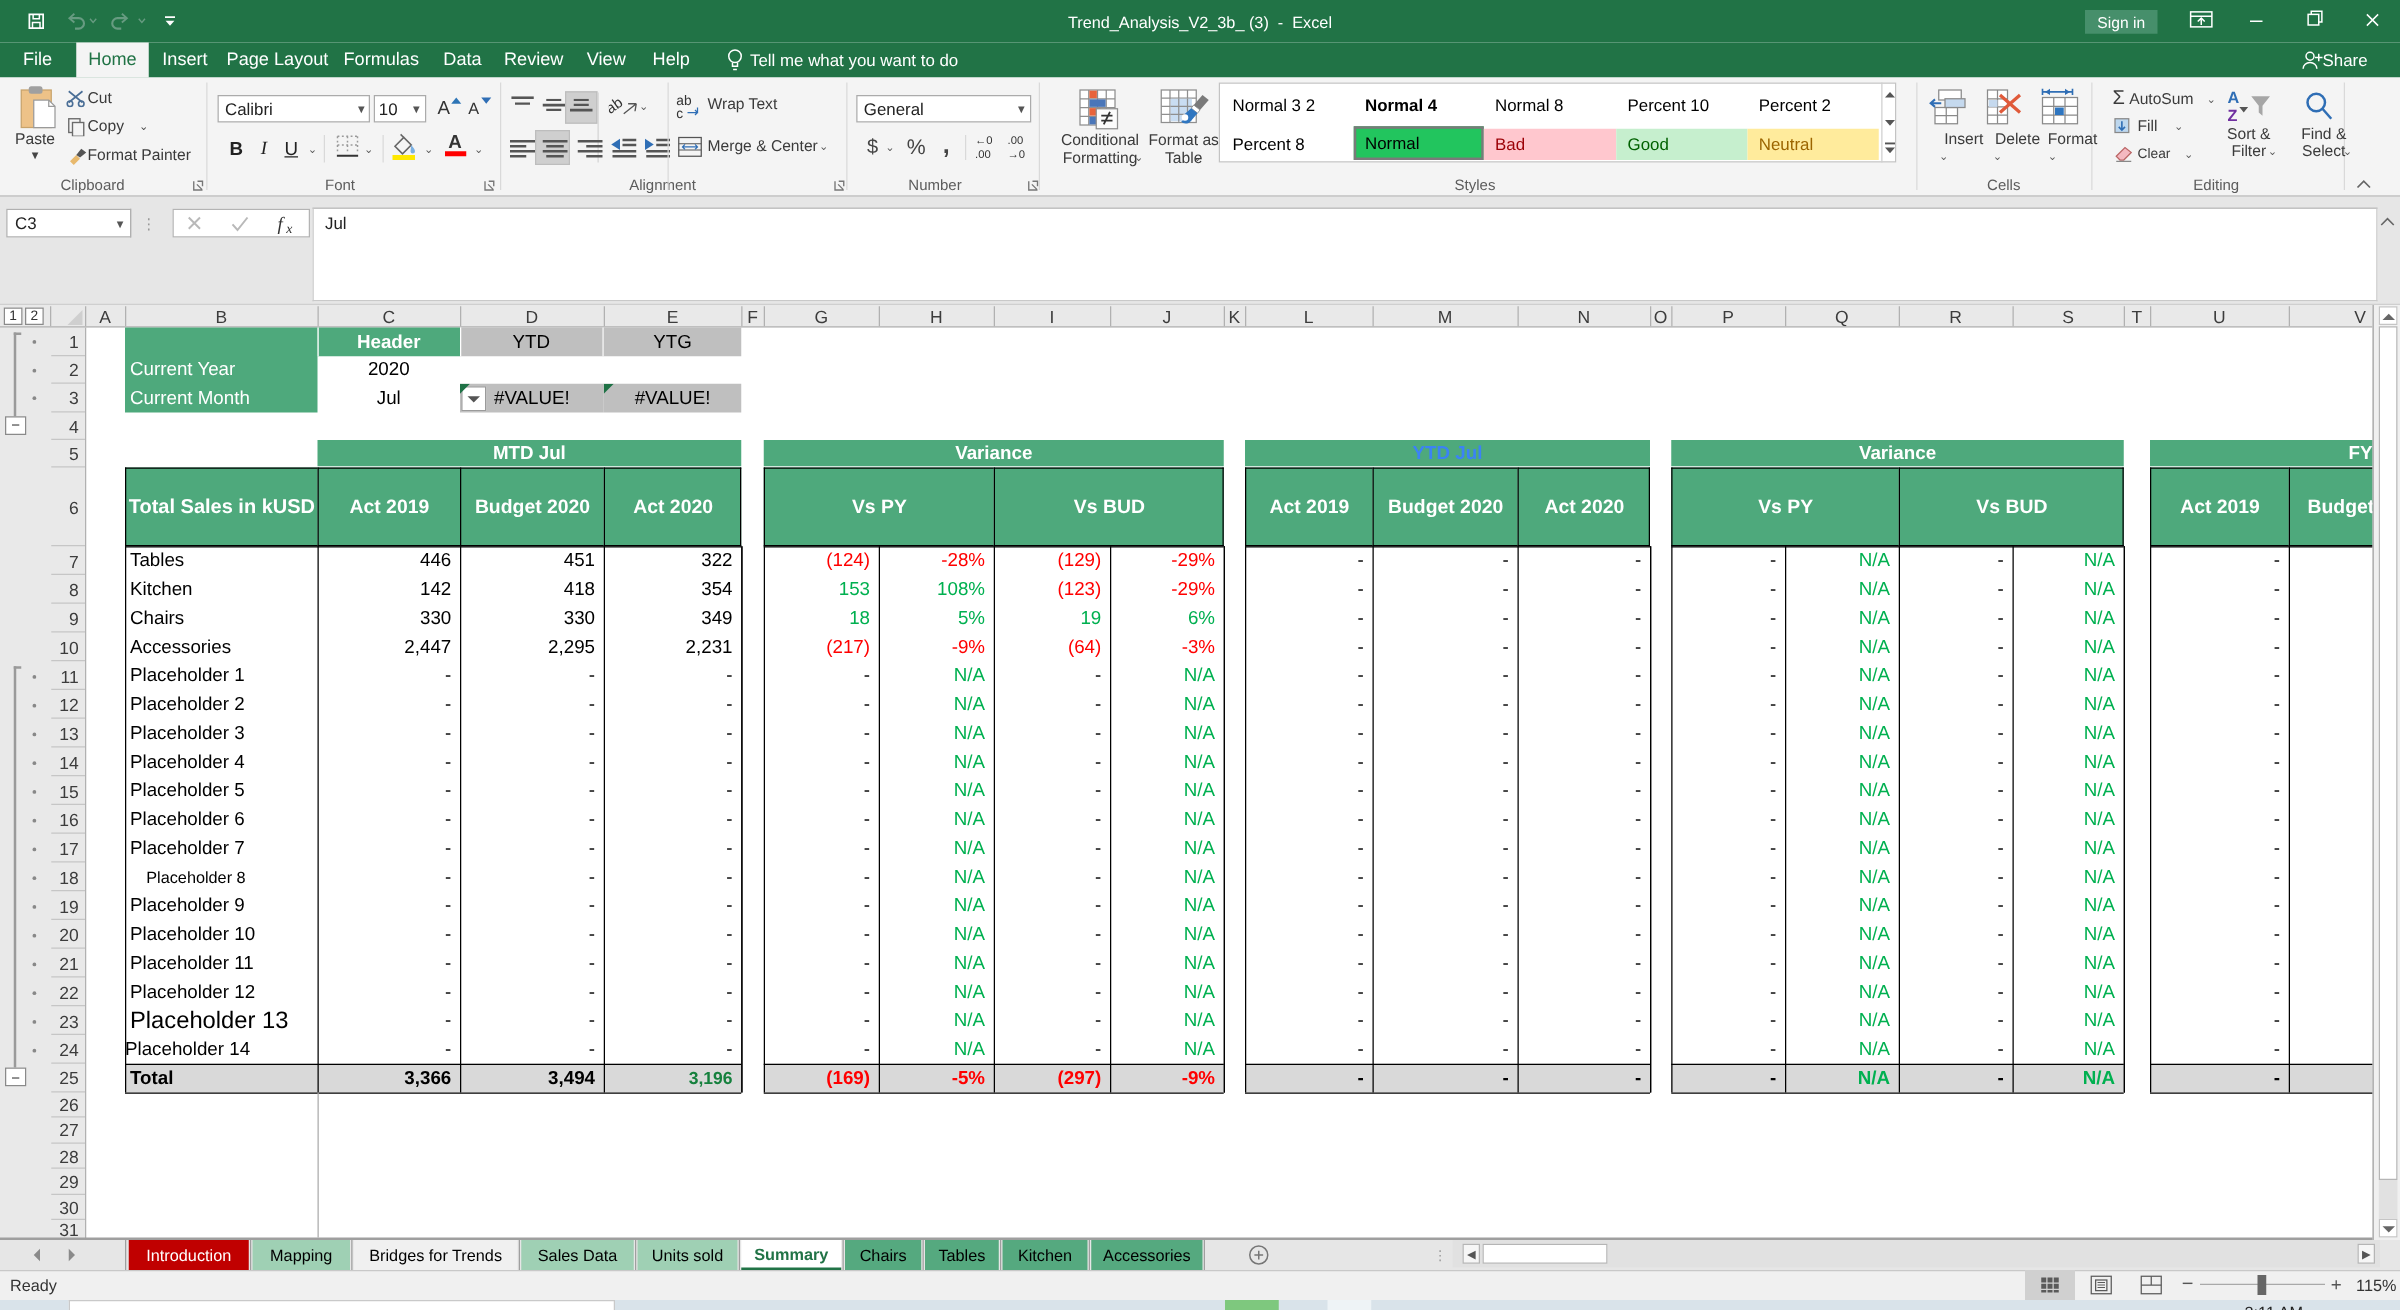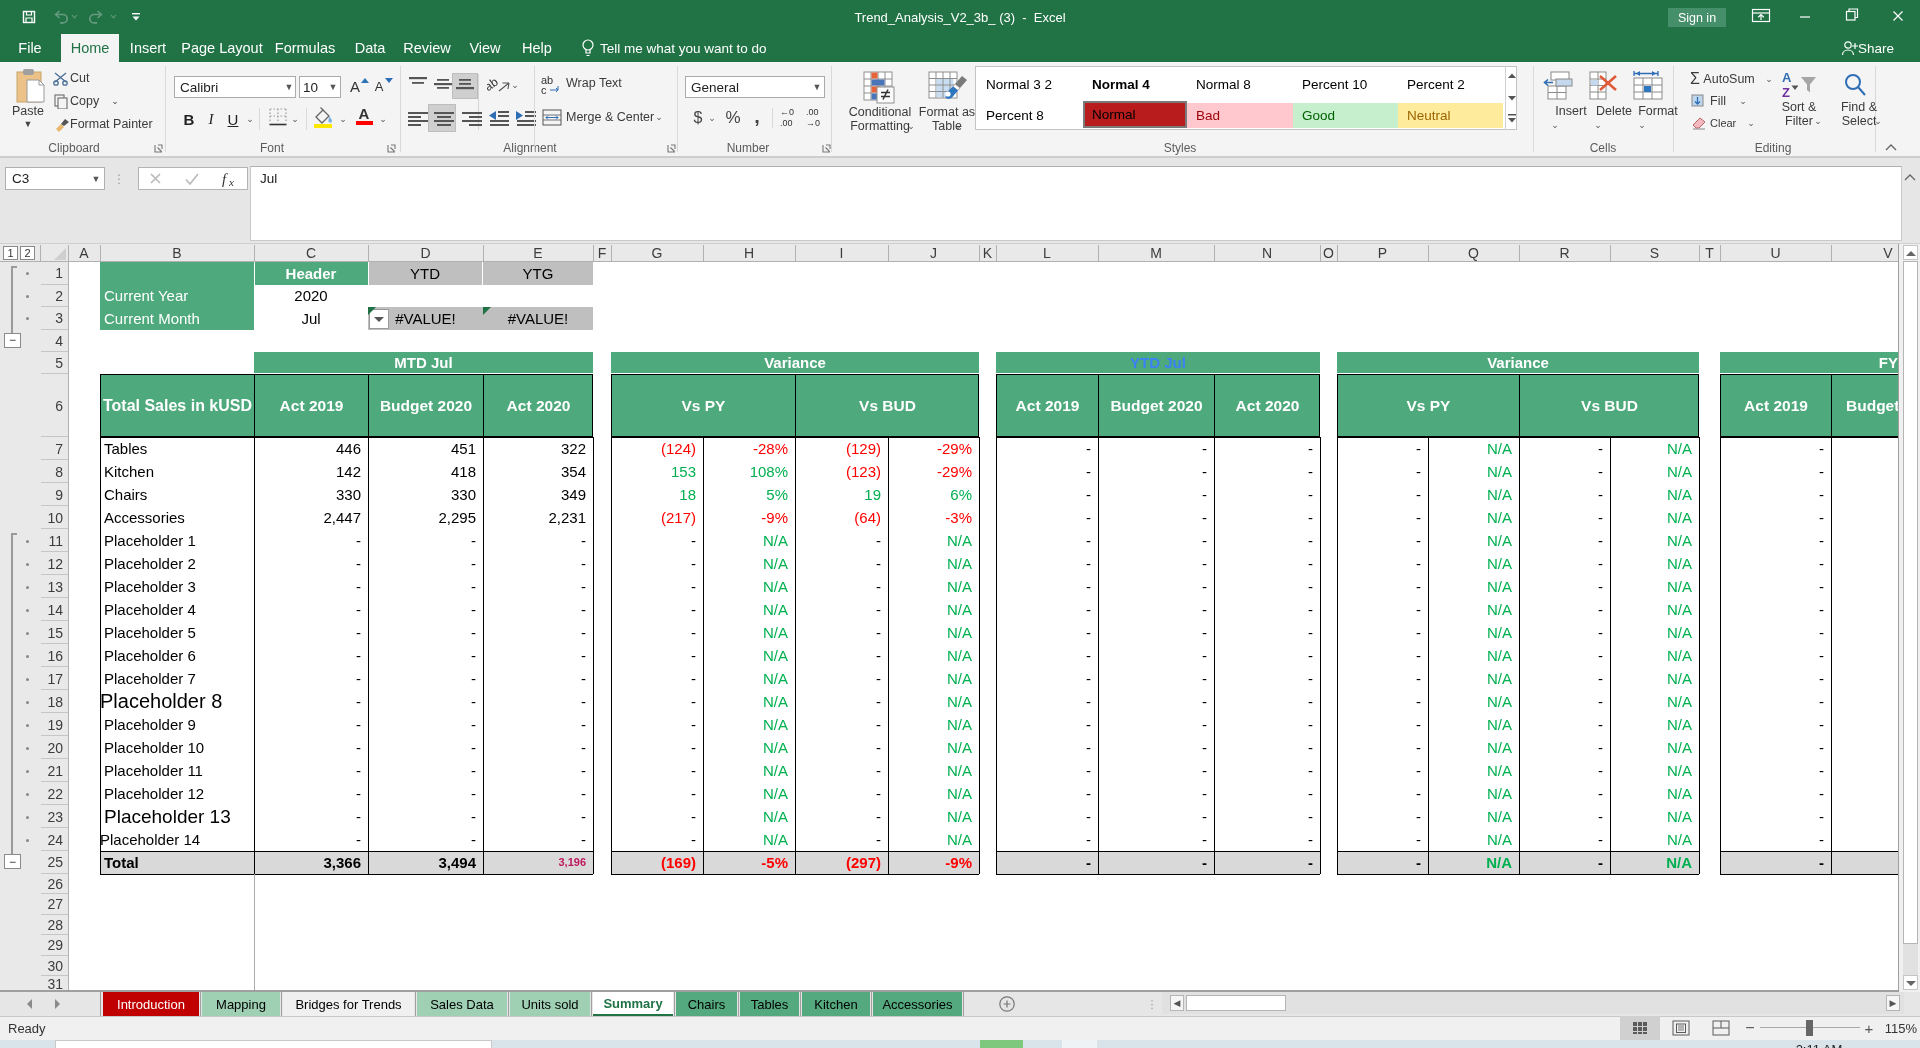--- a/index.html
+++ b/index.html
@@ -298,21 +298,21 @@
 <div class="c" style="left:915px;top:105px;width:64px;height:14px;color:#3b3b3b;font-size:12.5px">Format as</div>
 <div class="c" style="left:915px;top:119px;width:64px;height:14px;color:#3b3b3b;font-size:12.5px">Table</div>
 <div class="c" style="left:952px;top:120px;width:12px;height:12px;color:#555;font-size:9px">⌄</div>
 <div class="" style="left:975px;top:66px;width:542px;height:64px;background:#fff;border:1px solid #c3c3c3"></div>
 <div class="l" style="left:977px;top:70px;width:104px;height:28px;color:#000;font-size:13.5px;padding-left:9px">Normal 3 2</div>
 <div class="l" style="left:1083px;top:70px;width:104px;height:28px;color:#000;font-size:13.5px;padding-left:9px;font-weight:bold">Normal 4</div>
 <div class="l" style="left:1187px;top:70px;width:104px;height:28px;color:#000;font-size:13.5px;padding-left:9px">Normal 8</div>
 <div class="l" style="left:1293px;top:70px;width:104px;height:28px;color:#000;font-size:13.5px;padding-left:9px">Percent 10</div>
 <div class="l" style="left:1398px;top:70px;width:104px;height:28px;color:#000;font-size:13.5px;padding-left:9px">Percent 2</div>
 <div class="l" style="left:977px;top:102px;width:104px;height:26px;color:#000;font-size:13.5px;padding-left:9px">Percent 8</div>
-<div class="l" style="left:1083px;top:101px;width:104px;height:27px;background:#b91c1c;border:2px solid #7a7a7a;color:#000;font-size:13.5px;padding-left:7px">Normal</div>
+<div class="l" style="left:1083px;top:101px;width:104px;height:27px;background:#22c55e;border:2px solid #7a7a7a;color:#000;font-size:13.5px;padding-left:7px">Normal</div>
 <div class="l" style="left:1187px;top:103px;width:106px;height:25px;background:#ffc7ce;color:#9c0006;font-size:13.5px;padding-left:9px">Bad</div>
 <div class="l" style="left:1293px;top:103px;width:105px;height:25px;background:#c6efce;color:#006100;font-size:13.5px;padding-left:9px">Good</div>
 <div class="l" style="left:1398px;top:103px;width:105px;height:25px;background:#ffeb9c;color:#9c6500;font-size:13.5px;padding-left:9px">Neutral</div>
 <div class="" style="left:1505px;top:66px;width:1px;height:64px;background:#d0d0d0"></div>
 <svg width="14" height="64" style="left:1505;top:66">
     <g fill="#555">
 <path d="M3 12l4-4.5 4 4.5z"></path>
       <path d="M3 30l4 4.5 4-4.5z"></path>
       <rect x="3" y="48" width="8" height="1.5"></rect>
       <path d="M3 52l4 4.5 4-4.5z"></path>
@@ -766,21 +766,21 @@
 <div class="" style="left:795px;top:667px;width:93px;height:23px;font-size:15px;color:#000;padding-right:7px;display:flex;align-items:center;justify-content:flex-end">-</div>
 <div class="" style="left:888px;top:667px;width:91px;height:23px;font-size:15px;color:#00b050;padding-right:7px;display:flex;align-items:center;justify-content:flex-end">N/A</div>
 <div class="" style="left:996px;top:667px;width:102px;height:23px;font-size:15px;padding-right:7px;display:flex;align-items:center;justify-content:flex-end">-</div>
 <div class="" style="left:1098px;top:667px;width:116px;height:23px;font-size:15px;padding-right:7px;display:flex;align-items:center;justify-content:flex-end">-</div>
 <div class="" style="left:1214px;top:667px;width:106px;height:23px;font-size:15px;padding-right:7px;display:flex;align-items:center;justify-content:flex-end">-</div>
 <div class="" style="left:1337px;top:667px;width:91px;height:23px;font-size:15px;padding-right:7px;display:flex;align-items:center;justify-content:flex-end">-</div>
 <div class="" style="left:1519px;top:667px;width:91px;height:23px;font-size:15px;padding-right:7px;display:flex;align-items:center;justify-content:flex-end">-</div>
 <div class="" style="left:1720px;top:667px;width:111px;height:23px;font-size:15px;padding-right:7px;display:flex;align-items:center;justify-content:flex-end">-</div>
 <div class="" style="left:1428px;top:667px;width:91px;height:23px;font-size:15px;color:#00b050;padding-right:7px;display:flex;align-items:center;justify-content:flex-end">N/A</div>
 <div class="" style="left:1610px;top:667px;width:89px;height:23px;font-size:15px;color:#00b050;padding-right:7px;display:flex;align-items:center;justify-content:flex-end">N/A</div>
-<div class="" style="left:100px;top:690px;width:154px;height:23px;font-size:20px;padding-left:0;display:flex;align-items:center">Placeholder 8</div>
+<div class="" style="left:100px;top:690px;width:154px;height:23px;font-size:13px;padding-left:17px;display:flex;align-items:center">Placeholder 8</div>
 <div class="" style="left:254px;top:690px;width:114px;height:23px;font-size:15px;padding-right:7px;display:flex;align-items:center;justify-content:flex-end">-</div>
 <div class="" style="left:368px;top:690px;width:115px;height:23px;font-size:15px;padding-right:7px;display:flex;align-items:center;justify-content:flex-end">-</div>
 <div class="" style="left:483px;top:690px;width:110px;height:23px;font-size:15px;padding-right:7px;display:flex;align-items:center;justify-content:flex-end">-</div>
 <div class="" style="left:611px;top:690px;width:92px;height:23px;font-size:15px;color:#000;padding-right:7px;display:flex;align-items:center;justify-content:flex-end">-</div>
 <div class="" style="left:703px;top:690px;width:92px;height:23px;font-size:15px;color:#00b050;padding-right:7px;display:flex;align-items:center;justify-content:flex-end">N/A</div>
 <div class="" style="left:795px;top:690px;width:93px;height:23px;font-size:15px;color:#000;padding-right:7px;display:flex;align-items:center;justify-content:flex-end">-</div>
 <div class="" style="left:888px;top:690px;width:91px;height:23px;font-size:15px;color:#00b050;padding-right:7px;display:flex;align-items:center;justify-content:flex-end">N/A</div>
 <div class="" style="left:996px;top:690px;width:102px;height:23px;font-size:15px;padding-right:7px;display:flex;align-items:center;justify-content:flex-end">-</div>
 <div class="" style="left:1098px;top:690px;width:116px;height:23px;font-size:15px;padding-right:7px;display:flex;align-items:center;justify-content:flex-end">-</div>
 <div class="" style="left:1214px;top:690px;width:106px;height:23px;font-size:15px;padding-right:7px;display:flex;align-items:center;justify-content:flex-end">-</div>
@@ -886,21 +886,21 @@
 <div class="" style="left:1428px;top:828px;width:91px;height:23px;font-size:15px;color:#00b050;padding-right:7px;display:flex;align-items:center;justify-content:flex-end">N/A</div>
 <div class="" style="left:1610px;top:828px;width:89px;height:23px;font-size:15px;color:#00b050;padding-right:7px;display:flex;align-items:center;justify-content:flex-end">N/A</div>
 <div class="" style="left:100px;top:851px;width:493px;height:22.5px;background:#d9d9d9"></div>
 <div class="" style="left:611px;top:851px;width:368px;height:22.5px;background:#d9d9d9"></div>
 <div class="" style="left:996px;top:851px;width:324px;height:22.5px;background:#d9d9d9"></div>
 <div class="" style="left:1337px;top:851px;width:362px;height:22.5px;background:#d9d9d9"></div>
 <div class="" style="left:1720px;top:851px;width:184px;height:22.5px;background:#d9d9d9"></div>
 <div class="" style="left:100px;top:851px;width:154px;height:22.5px;font-size:15px;font-weight:bold;padding-left:4px;display:flex;align-items:center">Total</div>
 <div class="" style="left:254px;top:851px;width:114px;height:22.5px;font-size:15px;font-weight:bold;color:#000;padding-right:7px;display:flex;align-items:center;justify-content:flex-end">3,366</div>
 <div class="" style="left:368px;top:851px;width:115px;height:22.5px;font-size:15px;font-weight:bold;color:#000;padding-right:7px;display:flex;align-items:center;justify-content:flex-end">3,494</div>
-<div class="" style="left:483px;top:851px;width:110px;height:22.5px;font-size:11px;font-weight:bold;color:#be185d;padding-right:7px;display:flex;align-items:center;justify-content:flex-end">3,196</div>
+<div class="" style="left:483px;top:851px;width:110px;height:22.5px;font-size:14px;font-weight:bold;color:#15803d;padding-right:7px;display:flex;align-items:center;justify-content:flex-end">3,196</div>
 <div class="" style="left:611px;top:851px;width:92px;height:22.5px;font-size:15px;font-weight:bold;color:#ff0000;padding-right:7px;display:flex;align-items:center;justify-content:flex-end">(169)</div>
 <div class="" style="left:703px;top:851px;width:92px;height:22.5px;font-size:15px;font-weight:bold;color:#ff0000;padding-right:7px;display:flex;align-items:center;justify-content:flex-end">-5%</div>
 <div class="" style="left:795px;top:851px;width:93px;height:22.5px;font-size:15px;font-weight:bold;color:#ff0000;padding-right:7px;display:flex;align-items:center;justify-content:flex-end">(297)</div>
 <div class="" style="left:888px;top:851px;width:91px;height:22.5px;font-size:15px;font-weight:bold;color:#ff0000;padding-right:7px;display:flex;align-items:center;justify-content:flex-end">-9%</div>
 <div class="" style="left:996px;top:851px;width:102px;height:22.5px;font-size:15px;font-weight:bold;color:#000;padding-right:7px;display:flex;align-items:center;justify-content:flex-end">-</div>
 <div class="" style="left:1098px;top:851px;width:116px;height:22.5px;font-size:15px;font-weight:bold;color:#000;padding-right:7px;display:flex;align-items:center;justify-content:flex-end">-</div>
 <div class="" style="left:1214px;top:851px;width:106px;height:22.5px;font-size:15px;font-weight:bold;color:#000;padding-right:7px;display:flex;align-items:center;justify-content:flex-end">-</div>
 <div class="" style="left:1337px;top:851px;width:91px;height:22.5px;font-size:15px;font-weight:bold;color:#000;padding-right:7px;display:flex;align-items:center;justify-content:flex-end">-</div>
 <div class="" style="left:1428px;top:851px;width:91px;height:22.5px;font-size:15px;font-weight:bold;color:#00b050;padding-right:7px;display:flex;align-items:center;justify-content:flex-end">N/A</div>
 <div class="" style="left:1519px;top:851px;width:91px;height:22.5px;font-size:15px;font-weight:bold;color:#000;padding-right:7px;display:flex;align-items:center;justify-content:flex-end">-</div>

